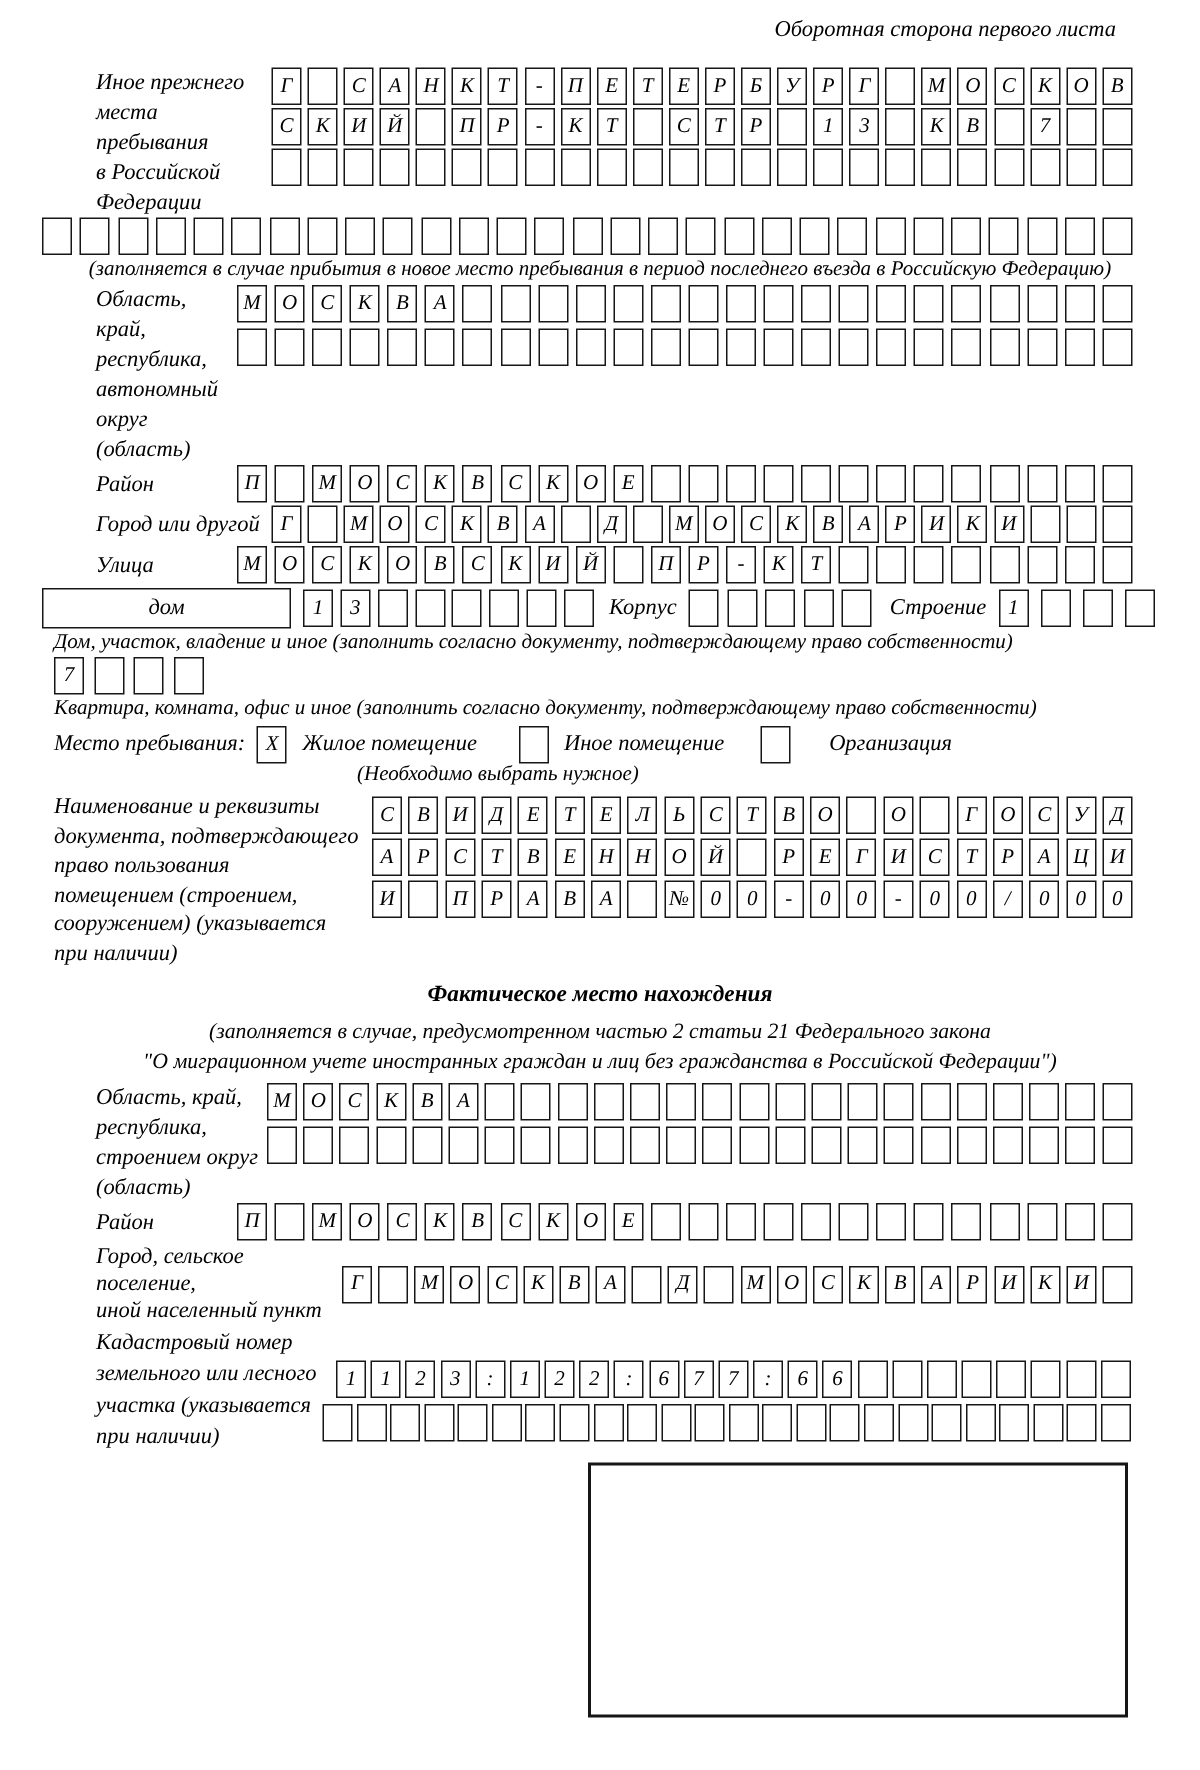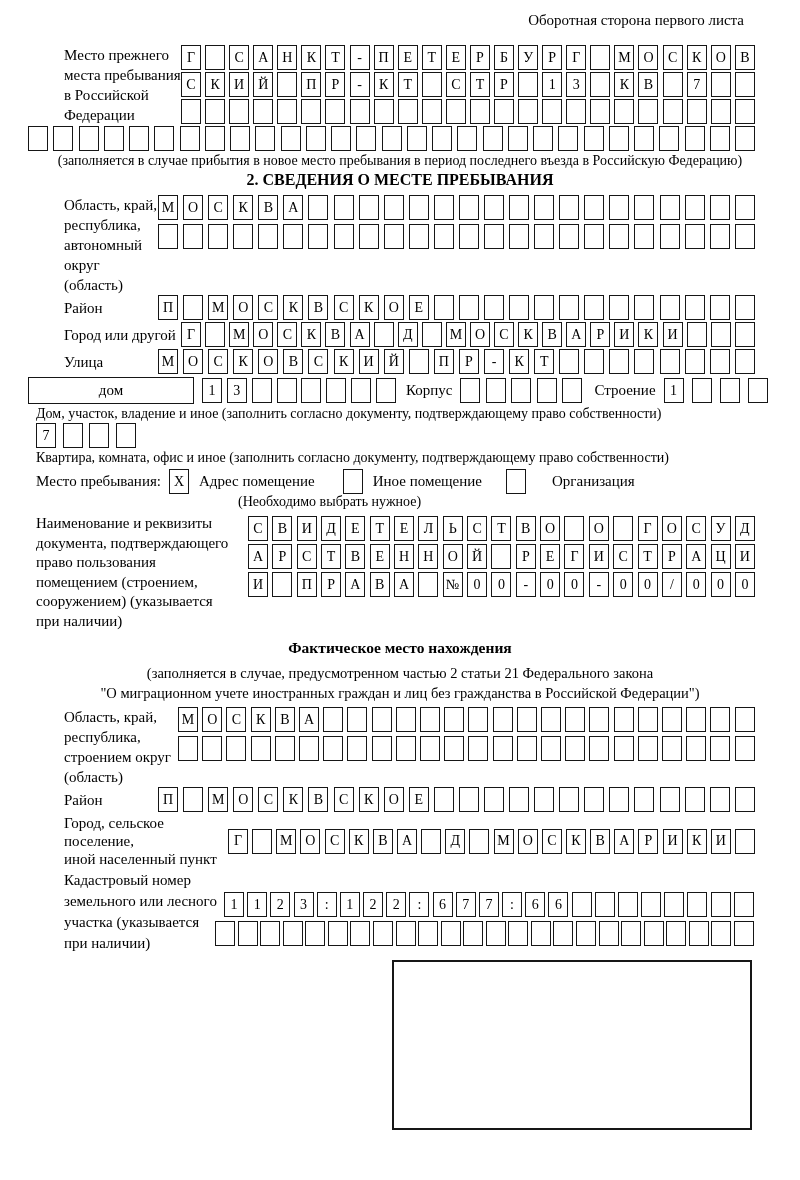--- a/index.html
+++ b/index.html
@@ -1,19 +1,20 @@
 <!DOCTYPE html>
 <html><head>
 <meta charset="utf-8">
 <style>
   html,body{margin:0;padding:0;background:#fff;}
   .page{
     width:800px;height:1180px;box-sizing:border-box;position:relative;
     padding-top:12px;color:#000;background:#fff;overflow:hidden;
     font-family:"Liberation Serif","DejaVu Serif",serif;
+    font-style:italic;
   }
   .hdr{ text-align:right; padding-right:56px; font-size:15px; margin-bottom:16px;}
   .flexrow{display:flex;}
   .lbl{font-size:15px; line-height:20px;}
   .lbl.tight{line-height:18px;}
   .boxrow{display:flex; justify-content:space-between;}
   .cell{
     width:20px;height:25px;border:1.7px solid #161616;box-sizing:border-box;
     display:flex;align-items:center;justify-content:center;
     font-size:14px;background:#fff;flex:0 0 auto;
@@ -39,21 +40,21 @@
 </style>
 </head>
 <body>
 
 <div class="page">
 
   <div class="hdr">Оборотная сторона первого листа</div>
 
   <div class="flexrow ml64">
     <div class="lbl w117">
-        <div>Место прежнего</div>
+        <div>Иное прежнего</div>
         <div>места пребывания</div>
         <div>в Российской</div>
         <div>Федерации</div>
       </div>
     <div>
       <div class="boxrow w574 mb2">
           <div class="cell">Г</div>
           <div class="cell"></div>
           <div class="cell">С</div>
           <div class="cell">А</div>
@@ -158,21 +159,20 @@
       <div class="cell"></div>
       <div class="cell"></div>
       <div class="cell"></div>
       <div class="cell"></div>
       <div class="cell"></div>
       <div class="cell"></div>
       <div class="cell"></div>
     </div>
   <div class="note center mb2">(заполняется в случае прибытия в новое место пребывания в период последнего въезда в Российскую Федерацию)</div>
 
-  <div class="sec-title">2. СВЕДЕНИЯ О МЕСТЕ ПРЕБЫВАНИЯ</div>
 
   <div class="flexrow ml64">
     <div class="lbl w94">
         <div>Область, край,</div>
         <div>республика,</div>
         <div>автономный</div>
         <div>округ (область)</div>
       </div>
     <div>
       <div class="boxrow w597 mb4">
@@ -358,21 +358,21 @@
         <div class="cell"></div>
         <div class="cell"></div>
         <div class="cell"></div>
       </div>
   </div>
   <div class="note ml36 mb3">Квартира, комната, офис и иное (заполнить согласно документу, подтверждающему право собственности)</div>
 
   <div class="flexrow ml36 vcenter">
     <div class="inl">Место пребывания:</div>
     <div class="cell" style="margin-left:8px">X</div>
-    <div class="inl" style="margin-left:10px">Адрес помещение</div>
+    <div class="inl" style="margin-left:10px">Жилое помещение</div>
     <div class="cell" style="margin-left:28px"> </div>
     <div class="inl" style="margin-left:10px">Иное помещение</div>
     <div class="cell" style="margin-left:24px"> </div>
     <div class="inl" style="margin-left:26px">Организация</div>
   </div>
   <div class="note" style="margin-left:238px;margin-bottom:4px">(Необходимо выбрать нужное)</div>
 
   <div class="flexrow ml36">
     <div class="lbl w212" style="line-height:19.5px">
         <div>Наименование и реквизиты</div>

